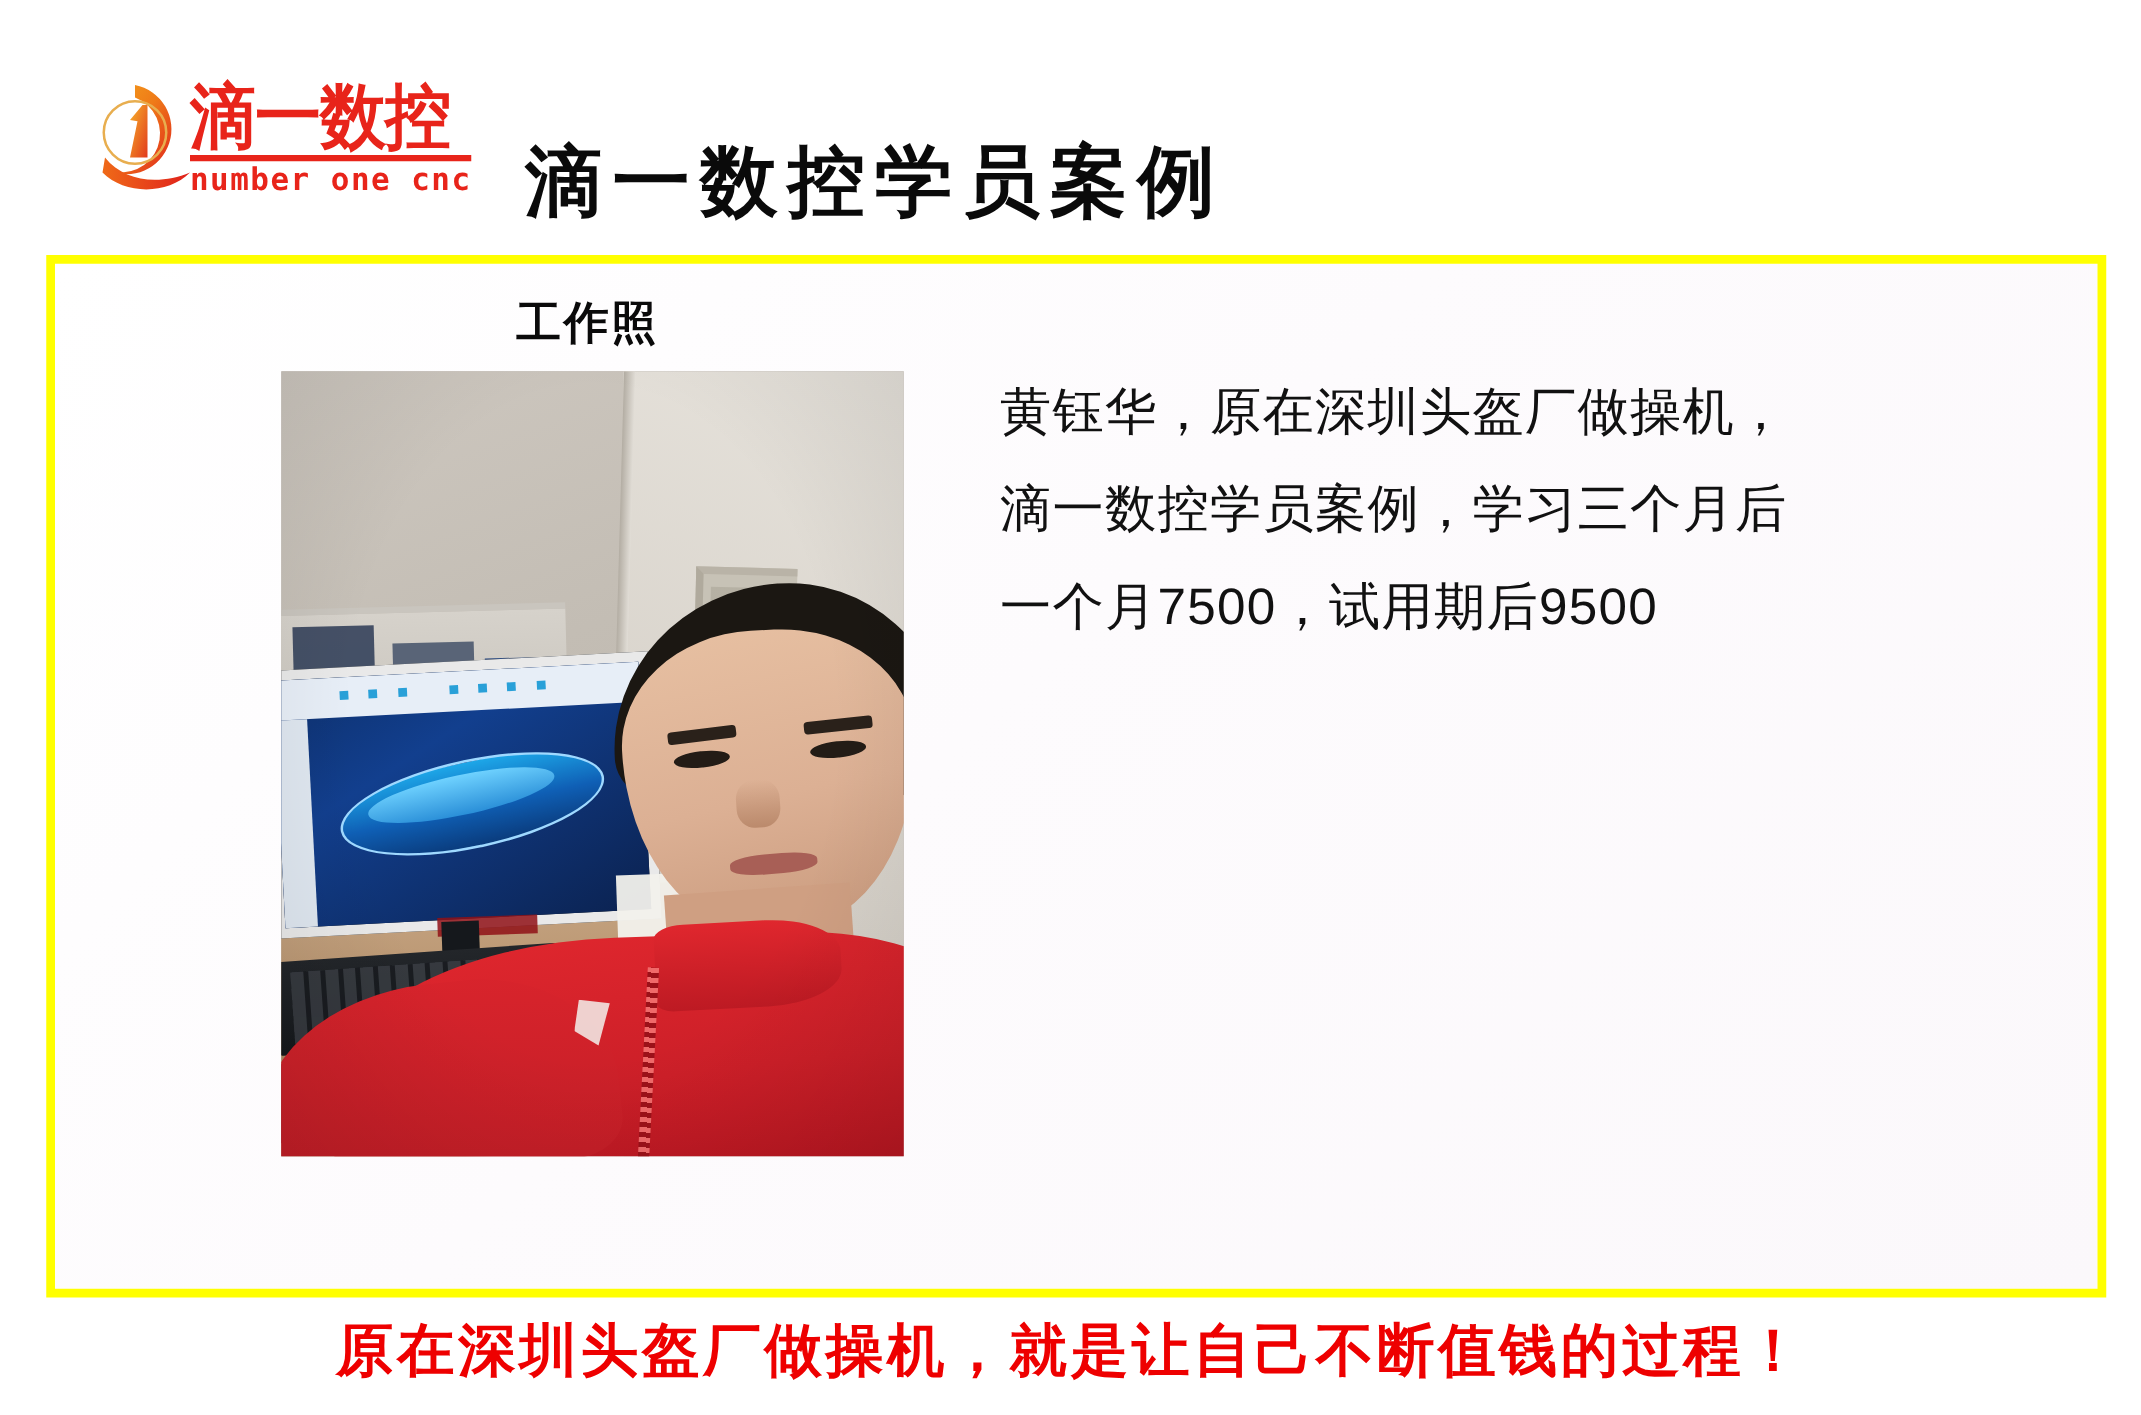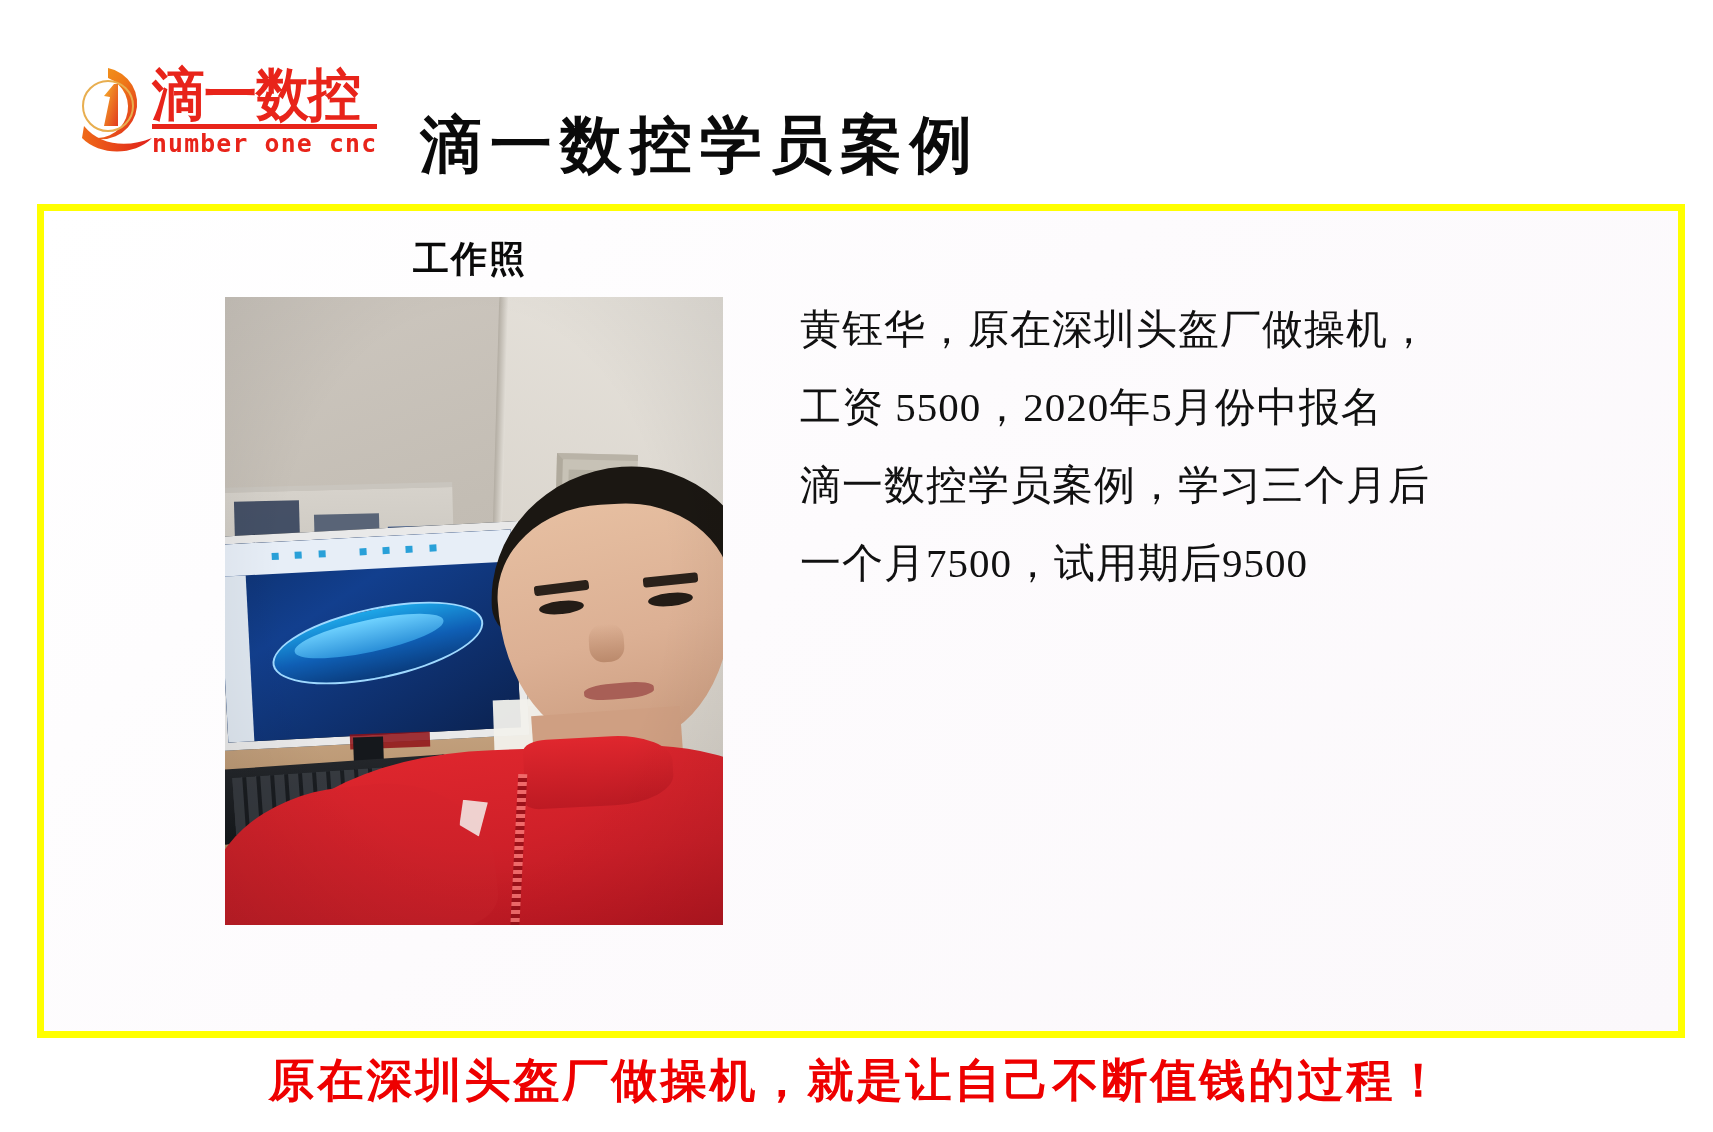--- a/index.html
+++ b/index.html
@@ -338,21 +338,21 @@
   }
 
   
   .story {
     position: absolute;
     left: 800px;
     top: 290px;
     width: 690px;
   }
   .story-line {
-    font-family: Liberation Serif, serif;
+    font-family: Liberation Sans, sans-serif;
     font-size: 41px;
     line-height: 78px;
     color: #111111;
     letter-spacing: 1px;
     white-space: nowrap;
   }
 
   
   .slogan {
     position: absolute;
@@ -466,18 +466,17 @@
     <div class="jacket-collar"></div>
     <div class="jacket-zip"></div>
     <div class="jacket-logo"></div>
 
     <div class="photo-vignette"></div>
   </div>
 </div>
 
 <div class="story">
   <div class="story-line">黄钰华，原在深圳头盔厂做操机，</div>
-  <div class="story-line">工资 5500，2020年5月份中报名</div>
   <div class="story-line">滴一数控学员案例，学习三个月后</div>
   <div class="story-line">一个月7500，试用期后9500</div>
 </div>
 
 <div class="slogan">原在深圳头盔厂做操机，就是让自己不断值钱的过程！</div>
 
 </body></html>

